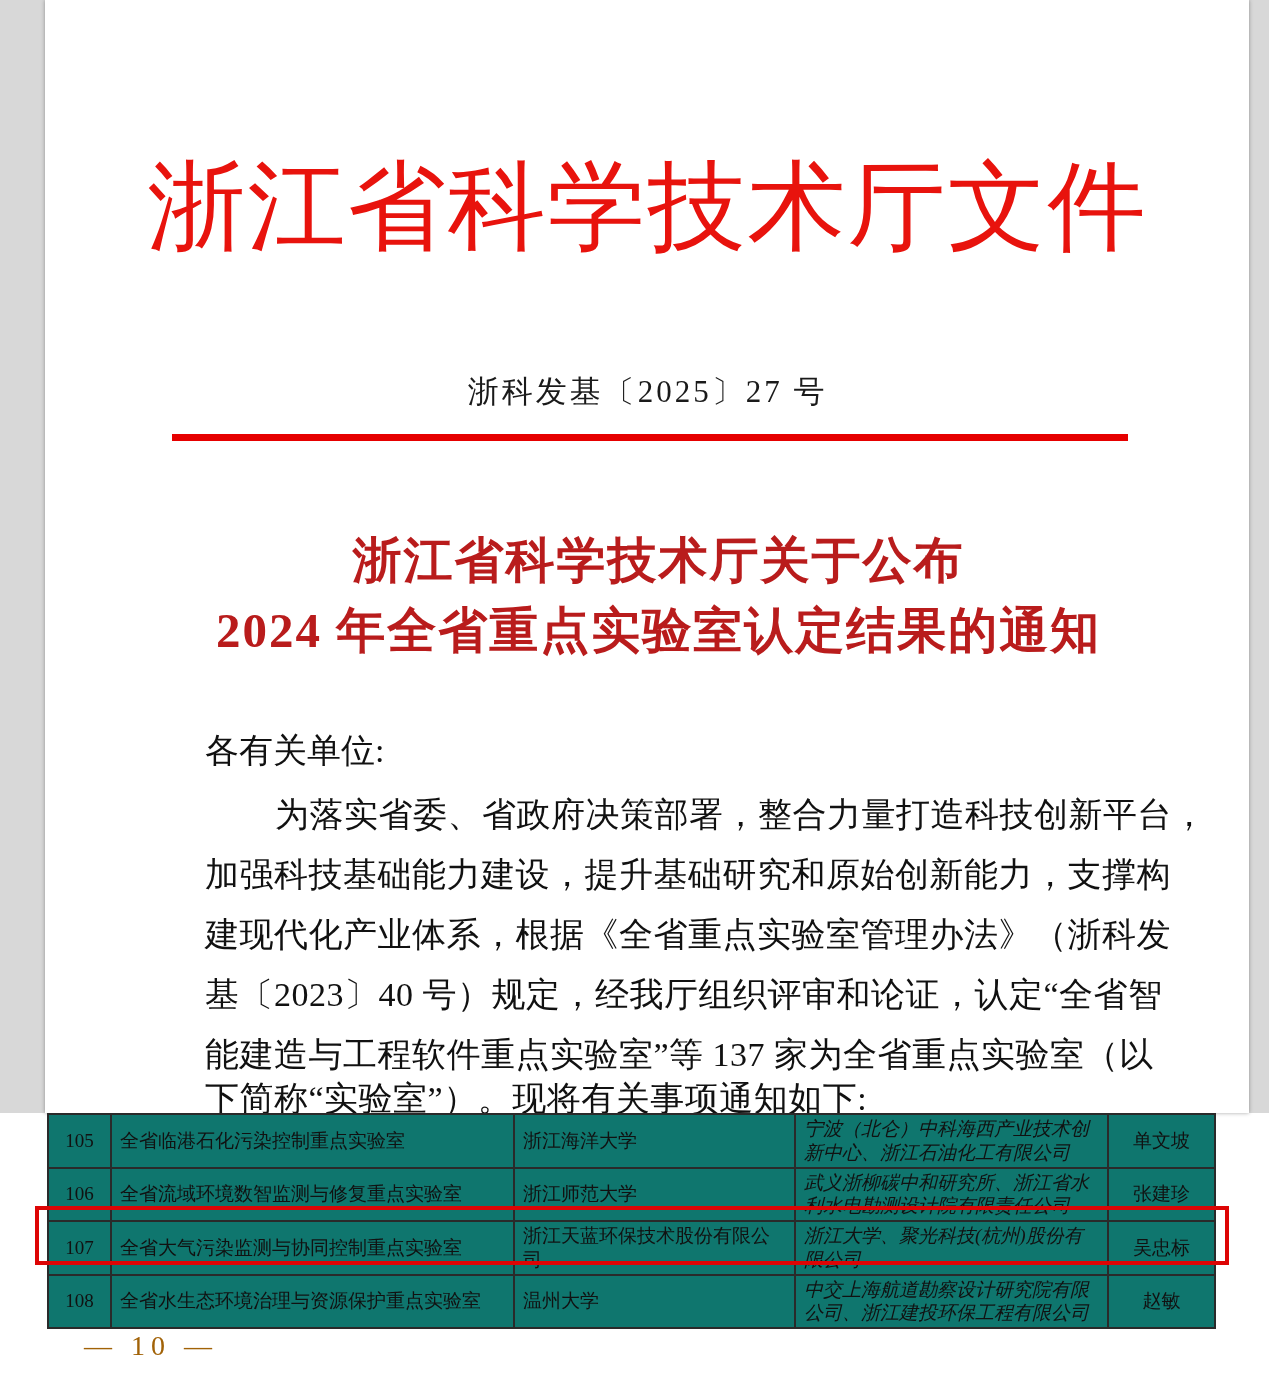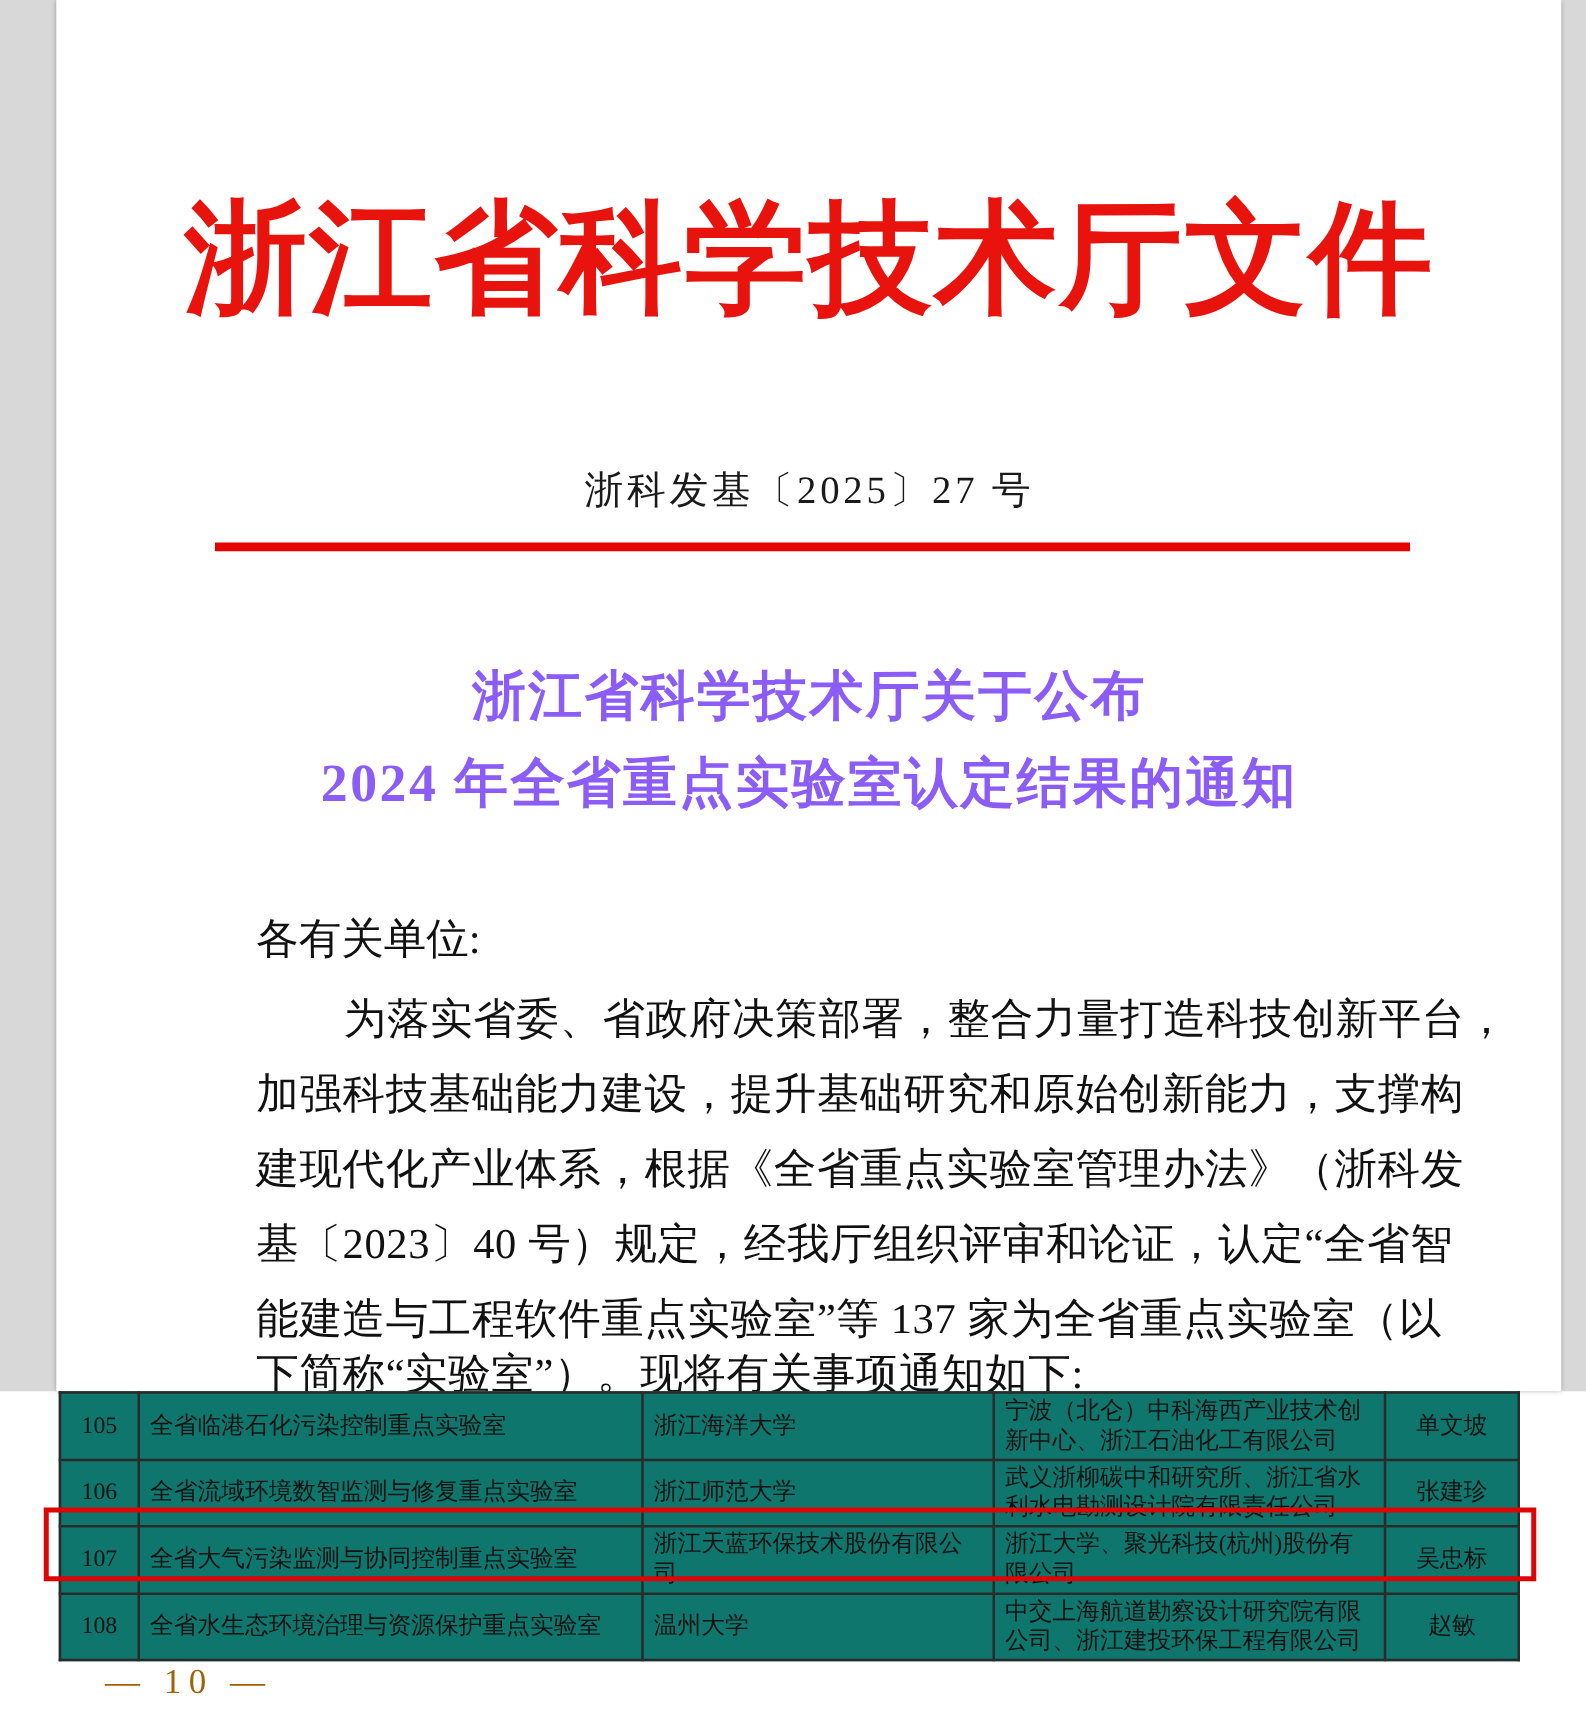--- a/index.html
+++ b/index.html
@@ -7,50 +7,50 @@
     position:relative;width:1269px;height:1386px;overflow:hidden;background:#ffffff;
     font-family:"Liberation Serif","DejaVu Serif",serif;color:#111;
   }
   .viewer-bg{position:absolute;left:0;top:0;width:1269px;height:1113px;background:#d8d8d8;}
   .document-page{
     position:absolute;left:45px;top:0;width:1204px;height:1113px;background:#ffffff;
     box-shadow:0 0 4px rgba(0,0,0,0.35);
   }
   .agency-header{
     position:absolute;left:47px;top:142px;width:1201px;text-align:center;
-    font-size:98px;font-weight:700;color:#e8130d;letter-spacing:2px;white-space:nowrap;
+    font-size:98px;font-weight:400;color:#e8130d;letter-spacing:2px;white-space:nowrap;
   }
   .doc-number{
     position:absolute;left:47px;top:355px;width:1201px;text-align:center;
     font-size:31px;color:#1a1a1a;letter-spacing:3px;margin-top:16px;
   }
   .red-rule{position:absolute;left:172px;top:434px;width:956px;height:7px;background:#e60000;}
-  .doc-title{position:absolute;left:47px;width:1201px;text-align:center;
-    font-size:43px;font-weight:bold;color:#8b5cf6;letter-spacing:2px;}
+  .doc-title{position:absolute;left:58px;width:1201px;text-align:center;
+    font-size:49px;font-weight:bold;color:#b91c1c;letter-spacing:2px;}
   .title-1{top:528px;}
   .title-2{top:598px;}
   .salutation{position:absolute;left:205px;top:728px;font-size:34px;color:#111;}
   .body-line{position:absolute;left:205px;width:925px;font-size:34px;color:#111;
     letter-spacing:0.5px;white-space:nowrap;}
   .bl0{top:792px;text-indent:70px;font-family:Liberation Serif, serif;}
   .bl1{top:852px;}
   .bl2{top:912px;}
   .bl3{top:972px;}
   .bl4{top:1032px;}
   .bl5{top:1076px;}
   table.results{
     position:absolute;left:47px;top:1113px;width:1167px;height:199px;
     border-collapse:collapse;table-layout:fixed;background:#0f766e;
     font-size:19px;color:#111;
   }
   table.results td{border:2px solid #2a2a2a;vertical-align:middle;
     padding:2px 8px;line-height:1.25;}
   td.c-no,td.c-dir{text-align:center;padding:2px 2px;}
   td.c-org{padding-right:2px;}
-  td.c-partners{padding-left:8px;padding-right:2px;}
+  td.c-partners{padding-left:8px;padding-right:2px;font-style:italic;}
   .highlight-box{
     position:absolute;left:35px;top:1206px;width:1186px;height:51px;
     border:4px solid #dd0505;background:transparent;z-index:5;
   }
   .page-number{position:absolute;left:84px;top:1330px;font-size:28px;
     letter-spacing:6px;color:#a16207;}
 </style>
 </head>
 <body>
 

